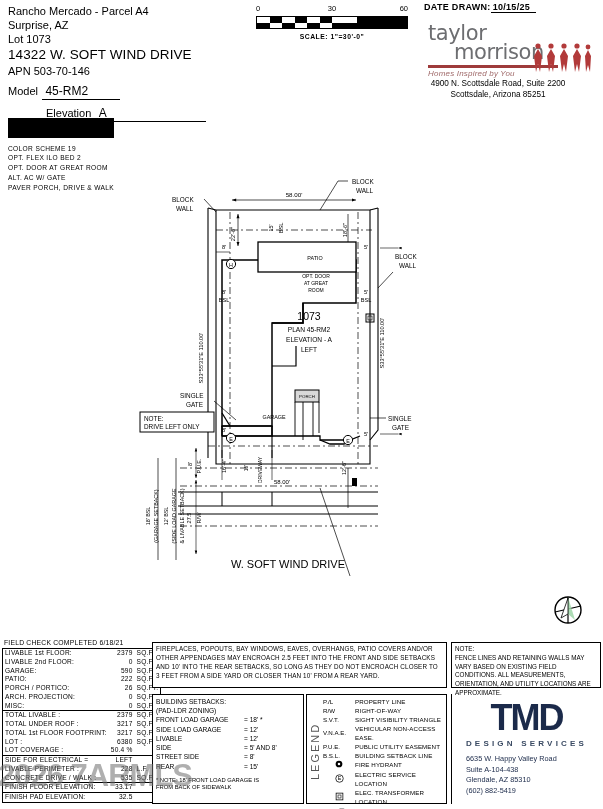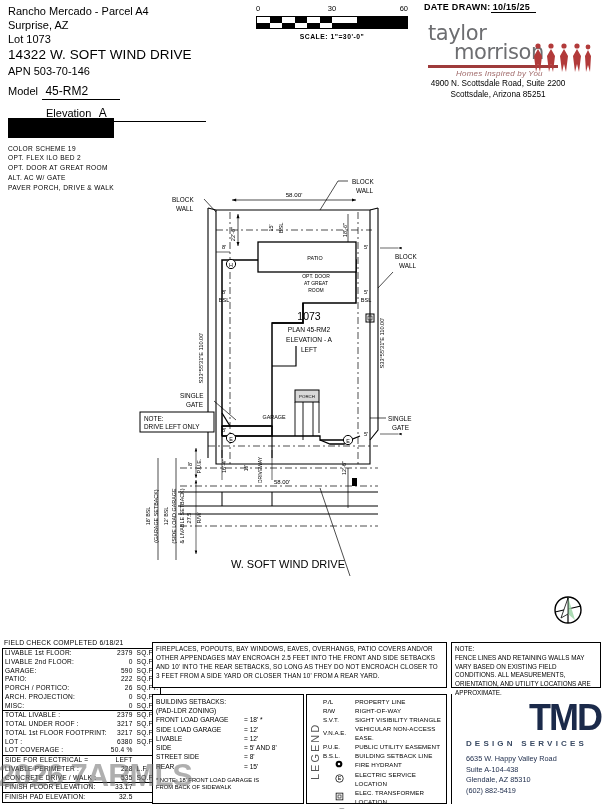--- a/index.html
+++ b/index.html
@@ -38,21 +38,21 @@
 
   
   #datedrawn { left:424px; top:2px; font-size:9px; font-weight:bold; letter-spacing:.3px; }
   #datedrawn .val { border-bottom:1px solid #000; padding:0 6px 0 2px; font-weight:bold; }
   #tmlogo { left:428px; top:24px; width:168px; }
   .tm-l1 { font-size:21px; color:#6d6e71; letter-spacing:-.4px; line-height:.92;
            font-family:"DejaVu Sans", sans-serif; }
   .tm-l2 { font-size:21px; color:#6d6e71; letter-spacing:-.4px; line-height:.95; margin-left:26px;
            font-family:"DejaVu Sans", sans-serif; }
   #tmbar { height:2.5px; background:#9e3b3b; width:130px; margin-top:2px; }
-  .tm-tag { font-size:8px; color:#a06a6a; font-style:italic; margin-top:1px; letter-spacing:.2px;margin-left:28px; }
+  .tm-tag { font-size:8px; color:#a06a6a; font-style:italic; margin-top:1px; letter-spacing:.2px; }
   #tmfigs { position:absolute; right:2px; top:18px; width:62px; height:30px; }
   #tmaddr { left:408px; top:78px; width:180px; text-align:center; font-size:8.2px; line-height:1.35; }
 
   
   #plan { left:0; top:168px; width:603px; height:460px; }
   #plan svg { display:block; }
 
   
   #bottom { left:0; top:636px; width:603px; height:173px; }
 
@@ -84,21 +84,21 @@
   #legitems { position:absolute; left:16px; top:3px; right:1px; font-size:6.2px; line-height:1.44; }
   .lg { display:flex; align-items:center; }
   .lg .abbr { width:32px; flex:none; }
   .lg .txt { flex:1; letter-spacing:.1px; }
 
   #note2 { left:451px; top:6px; width:150px; height:46px; padding:2px 3px;
            font-size:6.3px; line-height:1.4; }
 
   #tmd { left:451px; top:58px; width:150px; height:110px; border:none;
          border-left:1px solid #000; }
-  #tmdlogo { text-align:right; font-size:36px; font-weight:bold; color:#1b2a4a;
+  #tmdlogo { text-align:center; font-size:36px; font-weight:bold; color:#1b2a4a;
              letter-spacing:-2px; line-height:1; margin-top:6px;
              font-family:"Liberation Sans", sans-serif; position:relative; }
   #tmdsub { text-align:center; font-size:8px; letter-spacing:3.2px; color:#3a4a63;
             font-weight:bold; margin-top:3px; }
   #tmdaddr { margin-top:6px; padding-left:14px; font-size:7.3px; line-height:1.45; color:#1b2a4a; }
 
   #watermark { left:-2px; top:758px; font-size:31px; font-weight:bold;
                color:rgba(110,110,110,.55); letter-spacing:-1px;
                font-family:"Liberation Sans", sans-serif; pointer-events:none; }
 

